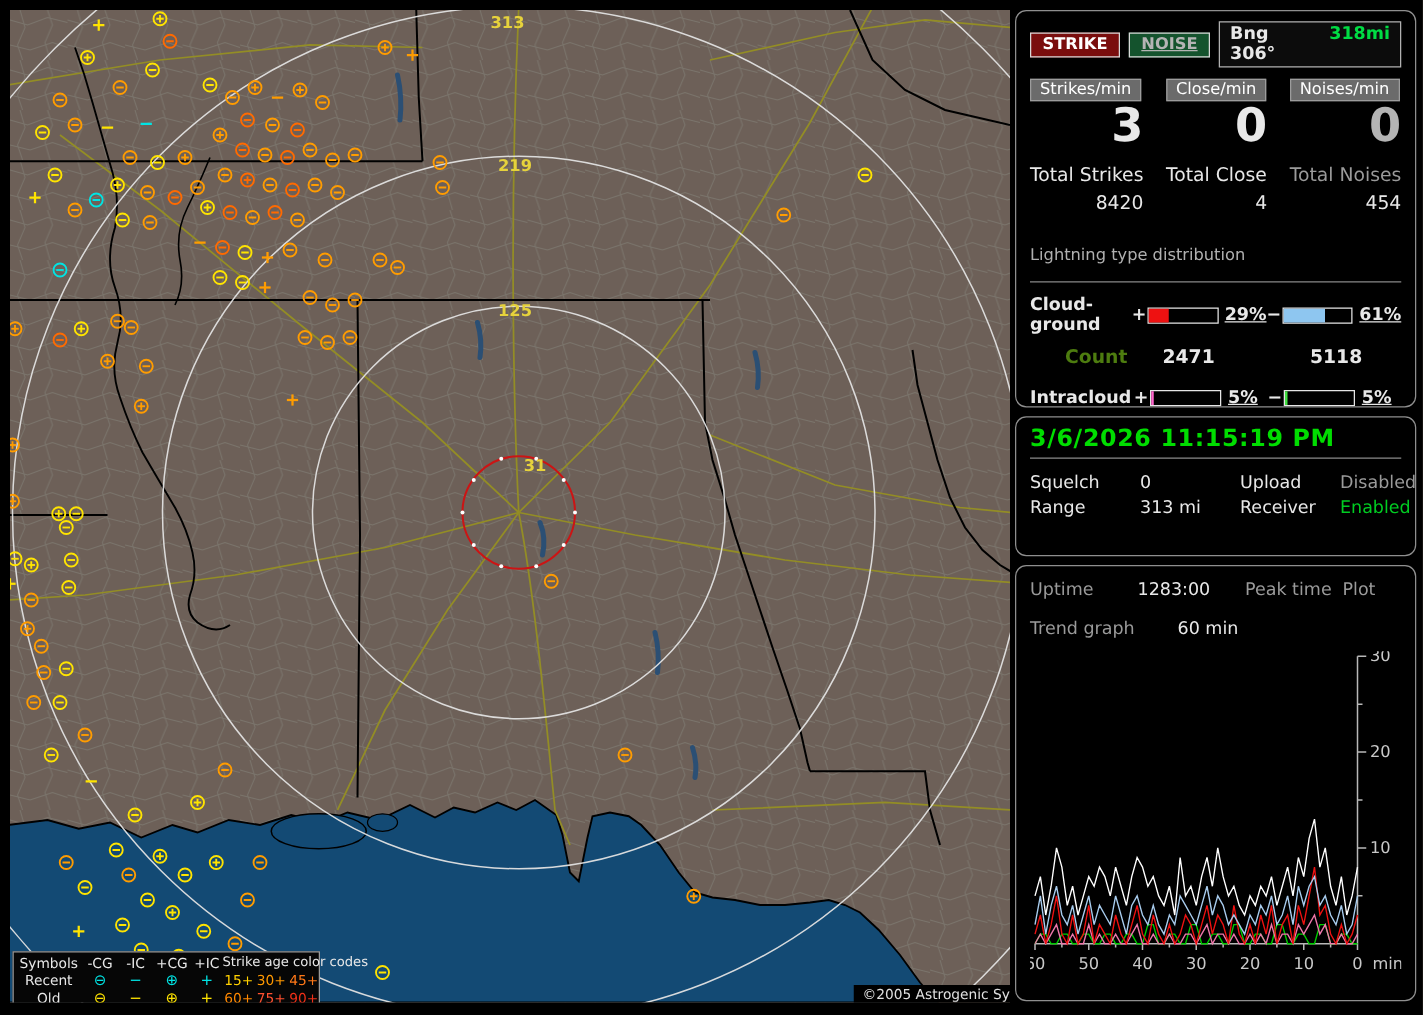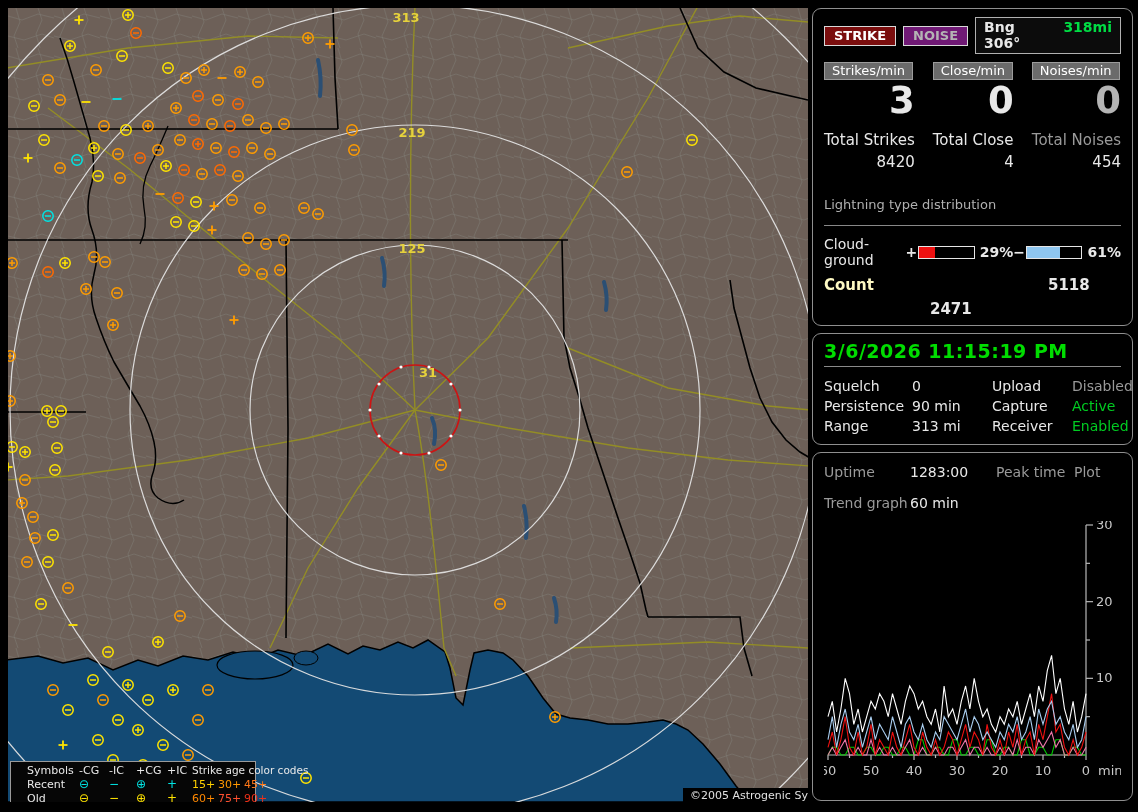--- a/index.html
+++ b/index.html
@@ -7,62 +7,62 @@
               font-family:"DejaVu Sans","Liberation Sans",sans-serif; }
   #stage { position:relative; width:1138px; height:812px; background:#000; }
 
   
   #map { position:absolute; left:8px; top:8px; width:800px; height:794px; background:#6d6058; overflow:hidden; }
   #map svg { display:block; }
 
   #map-legend { position:absolute; left:2px; top:753px; width:246px; height:45px;
     background:#060606; border:1px solid #9a9a9a; font-size:11px; color:#e8e8e8;
     display:grid; grid-template-columns:52px 30px 27px 31px 25px 26px 26px 26px;
-    grid-auto-rows:14px; align-items:center; padding:1px 16px; line-height:13px; }
+    grid-auto-rows:14px; align-items:center; padding:1px 2px; line-height:13px;text-align:center; }
   #map-legend .hdr { font-weight:normal; }
   #map-legend .age-hdr { grid-column:6 / span 3; white-space:nowrap; font-size:10.5px; }
   #map-legend .sym { font-size:12px; }
   #copyright { position:absolute; left:675px; top:780px; background:#000; color:#e0e0e0;
     font-size:11px; padding:1px 7px 2px 7px; white-space:nowrap; }
 
   
   .panel { position:absolute; left:812px; width:321px; background:#000;
            border:1px solid #8f8f8f; border-radius:9px; color:#e8e8e8; }
   #panel-stats { top:8px; height:318px; padding:8px 11px; }
   #panel-status { top:333px; height:112px; padding:6px 11px; }
   #panel-session { top:452px; height:349px; padding:8px 11px; }
 
   .toprow { display:flex; align-items:center; }
   .tbtn { font-weight:bold; font-size:13px; padding:1px 9px 2px 9px; border:1px solid #d8d8d8; margin-right:7px; cursor:default; }
   #strike-btn { background:#7a0d0d; color:#fff; }
-  #noise-btn  { background:#701a75; color:#b4b4b4; }
+  #noise-btn  { background:#14532d; color:#b4b4b4;text-decoration:underline; }
   #bng-box { margin-left:auto; background:#0c0c0c; border:1px solid #b0b0b0;
              font-weight:bold; font-size:14px; padding:1px 8px 2px 8px; display:flex; gap:10px; }
   #bng-box .dist { color:#00dd44; }
 
   .statgrid { display:grid; grid-template-columns:1fr 1fr 1fr; column-gap:18px; margin-top:6px; }
   .chip { justify-self:start; background:#6b6b6b; border:1px solid #9c9c9c; color:#fff;
           font-size:13px; padding:0 7px 1px 7px; }
   .statgrid .c2 .chip, .statgrid .c3 .chip { justify-self:center; }
   .bignum { font-size:37px; font-weight:bold; text-align:right; line-height:40px; margin-top:2px; }
   .totlbl { font-size:15px; margin-top:10px; white-space:nowrap; }
   .totval { font-size:15px; text-align:right; margin-top:4px; }
   .dim { color:#9a9a9a; }
   .dimnum { color:#b4b4b4; }
 
   #dist-title { color:#b0b0b0; font-size:13px; border-bottom:1px solid #888; padding-bottom:13px; margin-top:26px; }
   .drow { display:flex; align-items:center; margin-top:10px; font-size:14px; }
-  .drow .nm { width:92px; font-weight:normal; }
+  .drow .nm { width:92px; font-weight:bold; }
   .drow .sg { width:14px; font-weight:bold; text-align:left; }
   .bar { width:64px; height:13px; border:1px solid #e6e6e6; background:#000; position:relative; }
   .bar .fill { position:absolute; left:0; top:0; bottom:0; }
-  .drow .pc { width:40px; font-weight:bold; padding-left:5px; }
+  .drow .pc { width:40px; font-weight:bold; padding-left:5px;text-decoration:underline; }
   .crow { display:flex; font-size:15px; font-weight:bold; margin-top:8px; }
-  .crow .nm { width:106px; font-weight:bold; color:#fef9c3; }
-  .crow .v1 { width:118px;margin-top:24px; }
+  .crow .nm { width:106px; font-weight:bold; color:#4d7c0f;text-align:center; }
+  .crow .v1 { width:118px; }
   .drow2 { margin-top:16px; }
 
   #datetime { color:#00dd00; font-weight:bold; font-size:19px; letter-spacing:0.5px; }
   #status-hr { border:none; border-top:1px solid #8a8a8a; margin:4px 0 9px 0; }
   .srow { display:grid; grid-template-columns:88px 80px 80px auto; font-size:14px; line-height:20px; }
 
   .serow { display:grid; grid-template-columns:86px 86px 78px auto; font-size:14px; line-height:23px; }
 
   #trend-svg { margin-top:6px; }
 </style>
@@ -798,41 +798,35 @@
   <div id="panel-status" class="panel">
     <div id="datetime">3/6/2026 11:15:19 PM</div>
     <hr id="status-hr">
     <div class="srow">
       <span>Squelch</span>
       <span>0</span>
       <span>Upload</span>
       <span style="color: rgb(154, 154, 154);">Disabled</span>
     </div>
     <div class="srow">
-      <span>Persistence</span>
-      <span>90 min</span>
-      <span>Capture</span>
-      <span style="color: rgb(0, 204, 34);">Active</span>
-    </div>
-    <div class="srow">
       <span>Range</span>
       <span>313 mi</span>
       <span>Receiver</span>
       <span style="color: rgb(0, 204, 34);">Enabled</span>
     </div>
   </div>
 
   <div id="panel-session" class="panel">
     <div class="serow">
       <span class="dim">Uptime</span>
       <span>1283:00</span>
       <span class="dim">Peak time</span>
       <span class="dim">Plot</span>
     </div>
-    <div class="serow" style="margin-top:8px;">
+    <div class="serow" style="margin-top:8px;gap:32px;">
       <span class="dim">Trend graph</span>
       <span>60 min</span>
       <span></span>
         <span></span>
     </div>
     <svg id="trend-svg" width="297" height="268" viewBox="0 0 297 268">
         <line x1="262" y1="4" x2="262" y2="234" stroke="#b8b8b8" stroke-width="1.2"></line>
         <line x1="4" y1="234" x2="262" y2="234" stroke="#b8b8b8" stroke-width="1.2"></line>
         <line x1="262" y1="195.66666666666669" x2="266" y2="195.66666666666669" stroke="#b8b8b8" stroke-width="1.2"></line>
         <line x1="262" y1="157.33333333333334" x2="269" y2="157.33333333333334" stroke="#b8b8b8" stroke-width="1.2"></line>

